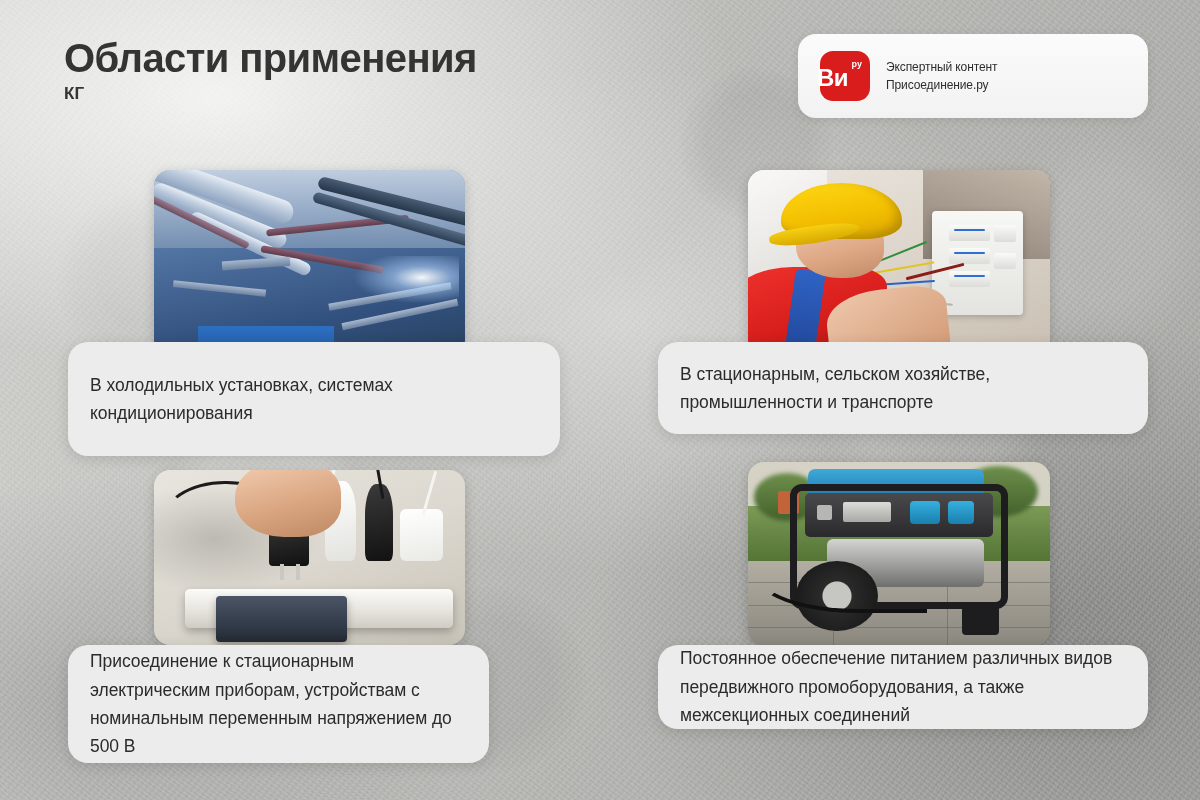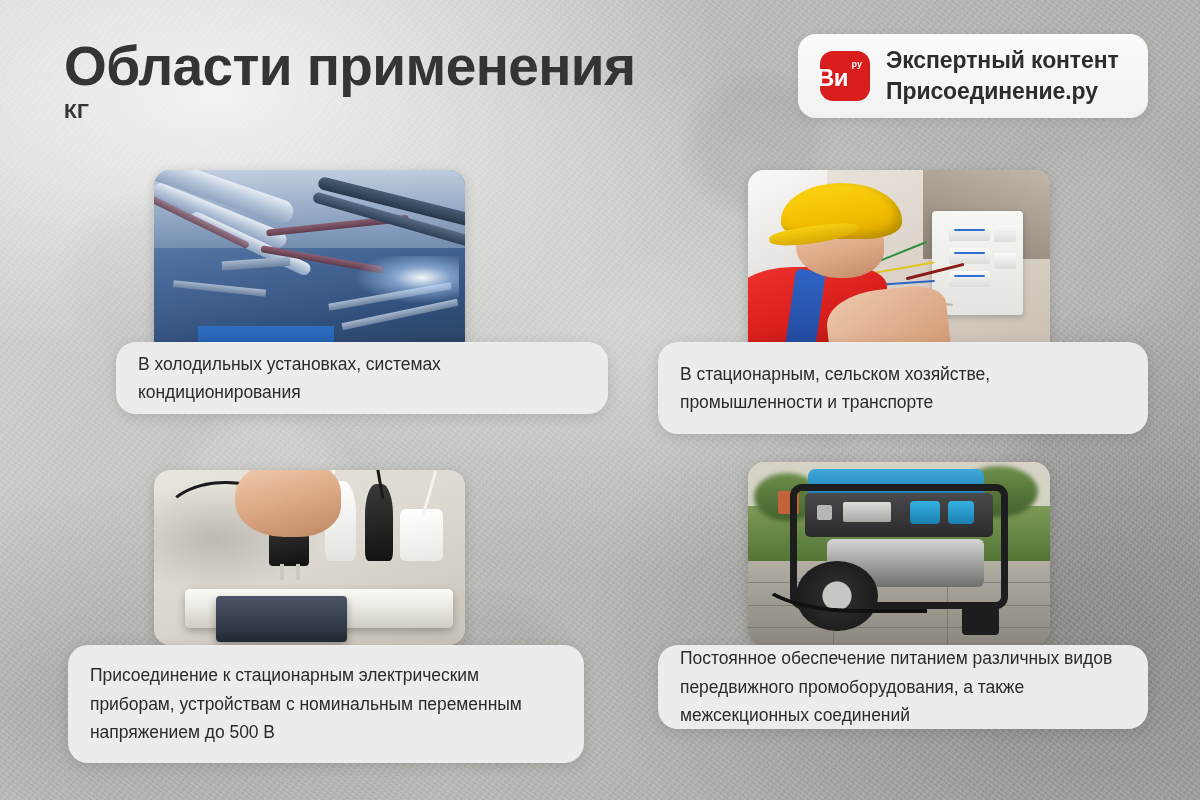--- a/index.html
+++ b/index.html
@@ -37,25 +37,25 @@
       radial-gradient(circle at 63% 18%, rgba(0,0,0,.10) 0 5%, rgba(0,0,0,0) 8%),
       radial-gradient(circle at 78% 52%, rgba(255,255,255,.22) 0 7%, rgba(0,0,0,0) 11%),
       radial-gradient(circle at 41% 85%, rgba(0,0,0,.09) 0 6%, rgba(0,0,0,0) 10%),
       radial-gradient(circle at 92% 30%, rgba(255,255,255,.18) 0 5%, rgba(0,0,0,0) 9%),
       radial-gradient(circle at 12% 35%, rgba(0,0,0,.07) 0 4%, rgba(0,0,0,0) 8%);
   }
 
   
   .title-wrap{position:absolute;left:64px;top:38px;}
   .title{
-    font-size:55px;font-weight:800;color:#343434;letter-spacing:-.6px;
+    font-size:40px;font-weight:800;color:#343434;letter-spacing:-.6px;
     line-height:1.04;white-space:nowrap;
   }
   .subtitle{
-    font-size:21px;font-weight:800;color:#343434;margin-top:4px;letter-spacing:.2px;
+    font-size:17px;font-weight:800;color:#343434;margin-top:4px;letter-spacing:.2px;
   }
 
   
   .badge{
     position:absolute;left:798px;top:34px;width:350px;height:84px;
     background:linear-gradient(180deg,#fbfbfb 0%,#f2f2f2 100%);
     border-radius:18px;
     display:flex;align-items:center;gap:16px;padding:0 22px;
     box-sizing:border-box;
     box-shadow:0 2px 10px rgba(0,0,0,.10);
@@ -67,21 +67,21 @@
   }
   .logo-main{
     color:#fff;font-size:24px;font-weight:800;letter-spacing:-.5px;line-height:1;
     margin-top:4px;margin-left:-3px;
   }
   .logo-sup{
     position:absolute;right:8px;top:9px;
     color:#fff;font-size:9px;font-weight:700;line-height:1;
   }
   .badge-text{display:flex;flex-direction:column;gap:3px;}
-  .badge-line{font-size:23px;font-weight:700;color:#2d2d2d;line-height:1.18;letter-spacing:-.1px;}
+  .badge-line{font-size:12px;font-weight:400;color:#2d2d2d;line-height:1.18;letter-spacing:-.1px;}
 
   
   .block{position:absolute;}
 
   .photo{
     position:absolute;border-radius:16px;overflow:hidden;
     box-shadow:0 3px 12px rgba(0,0,0,.18);
   }
   .photo > .scene{position:absolute;inset:0;}
 
@@ -302,21 +302,21 @@
       <div class="p1-rail" style="left:22%;top:48%;width:22%;height:5%;transform:rotate(-4deg);"></div>
       <div class="p1-rail" style="left:6%;top:62%;width:30%;height:4%;transform:rotate(6deg);"></div>
       <div class="p1-rail" style="left:56%;top:66%;width:40%;height:4%;transform:rotate(-10deg);"></div>
       <div class="p1-rail" style="left:60%;top:76%;width:38%;height:4%;transform:rotate(-12deg);"></div>
 
       <div class="p1-floor"></div>
       <div class="p1-glow"></div>
     </div>
   </div>
 
-  <div class="card" style="left:68px;top:342px;width:492px;height:72px;margin-left:48px;">
+  <div class="card" style="left:68px;top:342px;width:492px;height:114px;">
     <div class="card-text">В холодильных установках, системах кондиционирования</div>
   </div>
 </div>
 
 <div class="block">
 
   <div class="photo" style="left:748px;top:170px;width:302px;height:186px;">
     <div class="scene">
       <div class="p2-wall"></div>
       <div class="p2-wall-patch"></div>
@@ -373,21 +373,21 @@
       <div style="position:absolute;left:72%;top:-6%;width:3px;height:22%;background:#191919;border-radius:3px;transform:rotate(-10deg);"></div>
       <div class="p3-adapter"></div>
       <div style="position:absolute;left:88%;top:0%;width:3px;height:26%;background:#f4f4f0;border-radius:3px;transform:rotate(16deg);"></div>
 
       <div class="p3-plug"></div>
       <div class="p3-hand"></div>
       <div class="p3-brick"></div>
     </div>
   </div>
 
-  <div class="card" style="left:68px;top:645px;width:516px;height:118px;">
+  <div class="card" style="left:68px;top:645px;width:421px;height:118px;">
     <div class="card-text">Присоединение к стационарным электрическим приборам, устройствам с номинальным переменным напряжением до 500 В</div>
   </div>
 </div>
 
 <div class="block">
 
   <div class="photo" style="left:748px;top:462px;width:302px;height:184px;">
     <div class="scene">
       <div class="p4-sky"></div>
       <div class="p4-grass"></div>

